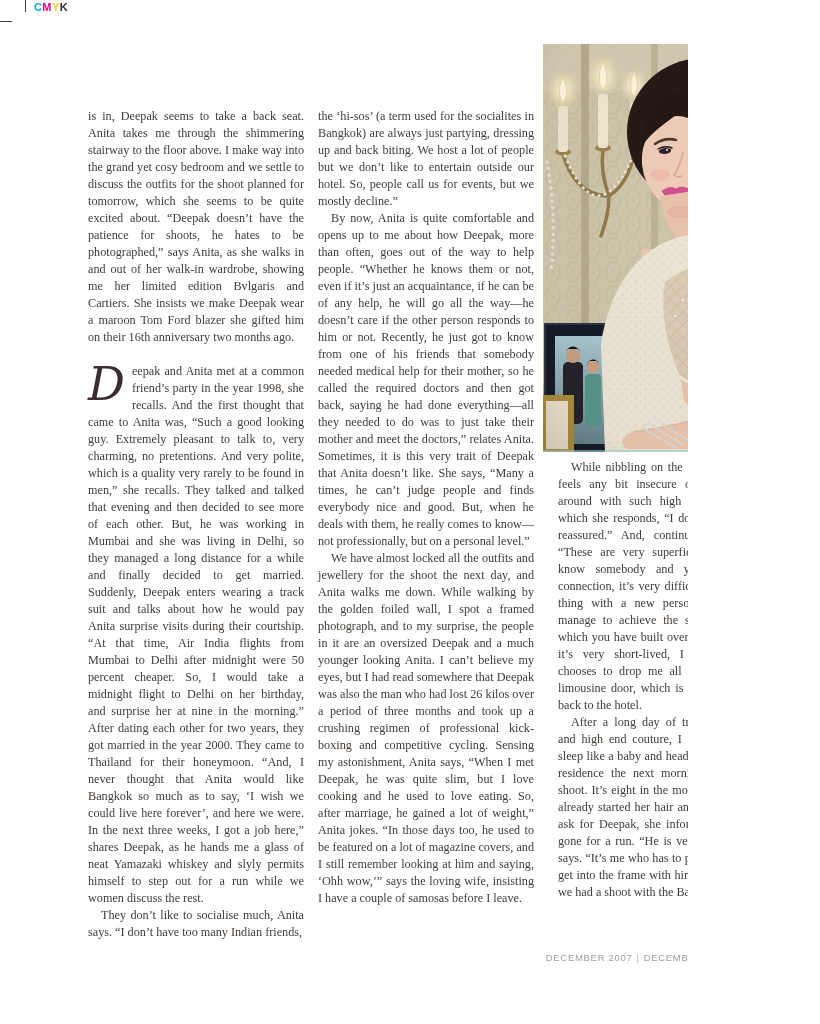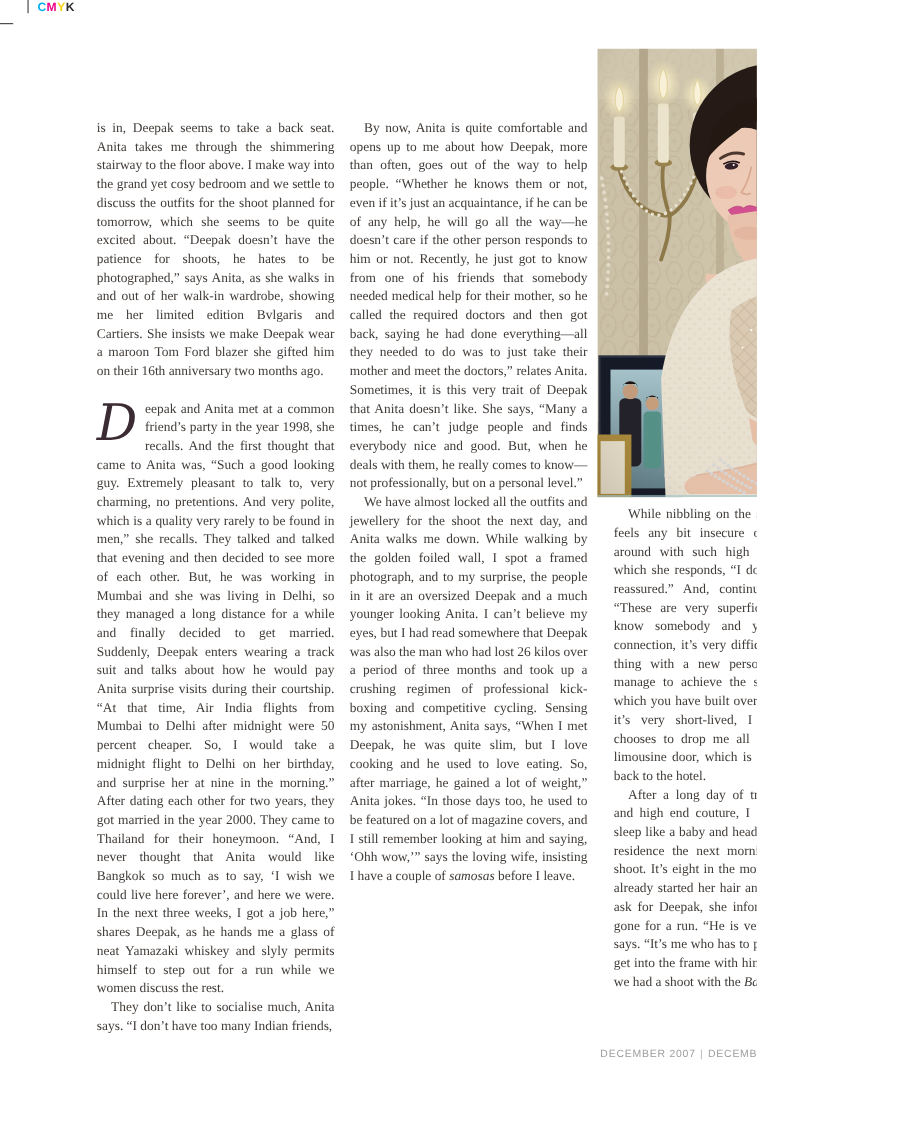--- a/index.html
+++ b/index.html
@@ -15,21 +15,21 @@
   
   .col{position:absolute;text-align:justify;font-size:12.2px;line-height:17px;color:#403b37;}
   #col1{left:88px;top:108px;width:216px;}
   #col2{left:318px;top:108px;width:216px;}
   #col3{left:558px;top:459px;width:228px;}
   .col p{margin:0;text-indent:13px;}
   .col p.first{text-indent:0;}
   .col p.dc-para{text-indent:0;margin-top:17px;}
   .dropcap{float:left;font-family:"DejaVu Serif", serif;font-style:italic;
            font-size:46px;line-height:36px;padding:3px 7px 0 0;color:#3b2c33;}
-  .em{font-style:italic;}
+  .em{}
 
   
   .photo{position:absolute;left:543px;top:44px;width:270px;height:408px;overflow:hidden;}
   .photo svg{display:block;}
 
   
   .folio{position:absolute;left:545px;top:950px;width:181px;text-align:right;
          font-family:"Liberation Sans", sans-serif;font-size:9.5px;letter-spacing:.7px;
          color:#9c9c9c;line-height:14px;}
   .folio .sep{margin:0 4px;color:#b4b4b4;}
@@ -48,20 +48,21 @@
 
   <div class="col" id="col1">
     <p class="first">is in, Deepak seems to take a back seat. Anita takes me through the shimmering stairway to the floor above. I make way into the grand yet cosy bedroom and we settle to discuss the outfits for the shoot planned for tomorrow, which she seems to be quite excited about. “Deepak doesn’t have the patience for shoots, he hates to be photographed,” says Anita, as she walks in and out of her walk-in wardrobe, showing me her limited edition Bvlgaris and Cartiers. She insists we make Deepak wear a maroon Tom Ford blazer she gifted him on their 16th anniversary two months ago.</p>
     <p class="dc-para">
       <span class="dropcap">D</span><span>eepak and Anita met at a common friend’s party in the year 1998, she recalls. And the first thought that came to Anita was, “Such a good looking guy. Extremely pleasant to talk to, very charming, no pretentions. And very polite, which is a quality very rarely to be found in men,” she recalls. They talked and talked that evening and then decided to see more of each other. But, he was working in Mumbai and she was living in Delhi, so they managed a long distance for a while and finally decided to get married. Suddenly, Deepak enters wearing a track suit and talks about how he would pay Anita surprise visits during their courtship. “At that time, Air India flights from Mumbai to Delhi after midnight were 50 percent cheaper. So, I would take a midnight flight to Delhi on her birthday, and surprise her at nine in the morning.” After dating each other for two years, they got married in the year 2000. They came to Thailand for their honeymoon. “And, I never thought that Anita would like Bangkok so much as to say, ‘I wish we could live here forever’, and here we were. In the next three weeks, I got a job here,” shares Deepak, as he hands me a glass of neat Yamazaki whiskey and slyly permits himself to step out for a run while we women discuss the rest.</span>
     </p>
     <p>They don’t like to socialise much, Anita says. “I don’t have too many Indian friends,</p>
   </div>
 
   <div class="col" id="col2">
+    <p class="first">the ‘hi-sos’ (a term used for the socialites in Bangkok) are always just partying, dressing up and back biting. We host a lot of people but we don’t like to entertain outside our hotel. So, people call us for events, but we mostly decline.”</p>
     <p>By now, Anita is quite comfortable and opens up to me about how Deepak, more than often, goes out of the way to help people. “Whether he knows them or not, even if it’s just an acquaintance, if he can be of any help, he will go all the way—he doesn’t care if the other person responds to him or not. Recently, he just got to know from one of his friends that somebody needed medical help for their mother, so he called the required doctors and then got back, saying he had done everything—all they needed to do was to just take their mother and meet the doctors,” relates Anita. Sometimes, it is this very trait of Deepak that Anita doesn’t like. She says, “Many a times, he can’t judge people and finds everybody nice and good. But, when he deals with them, he really comes to know—not professionally, but on a personal level.”</p>
     <p><span>We have almost locked all the outfits and jewellery for the shoot the next day, and Anita walks me down. While walking by the golden foiled wall, I spot a framed photograph, and to my surprise, the people in it are an oversized Deepak and a much younger looking Anita. I can’t believe my eyes, but I had read somewhere that Deepak was also the man who had lost 26 kilos over a period of three months and took up a crushing regimen of professional kick-boxing and competitive cycling. Sensing my astonishment, Anita says, “When I met Deepak, he was quite slim, but I love cooking and he used to love eating. So, after marriage, he gained a lot of weight,” Anita jokes. “In those days too, he used to be featured on a lot of magazine covers, and I still remember looking at him and saying, ‘Ohh wow,’” says the loving wife, insisting I have a couple of </span><span class="em">samosas</span><span> before I leave.</span></p>
   </div>
 
   <div class="photo">
     <svg width="270" height="408" viewBox="0 0 270 408" xmlns="http://www.w3.org/2000/svg">
       <defs>
         <pattern id="wp" width="20" height="24" patternUnits="userSpaceOnUse">
           <ellipse cx="10" cy="12" rx="7" ry="10" fill="none" stroke="#c1b396" stroke-width="1" opacity="0.65"></ellipse>
           <circle cx="10" cy="12" r="2" fill="#c6b89b" opacity="0.5"></circle>

